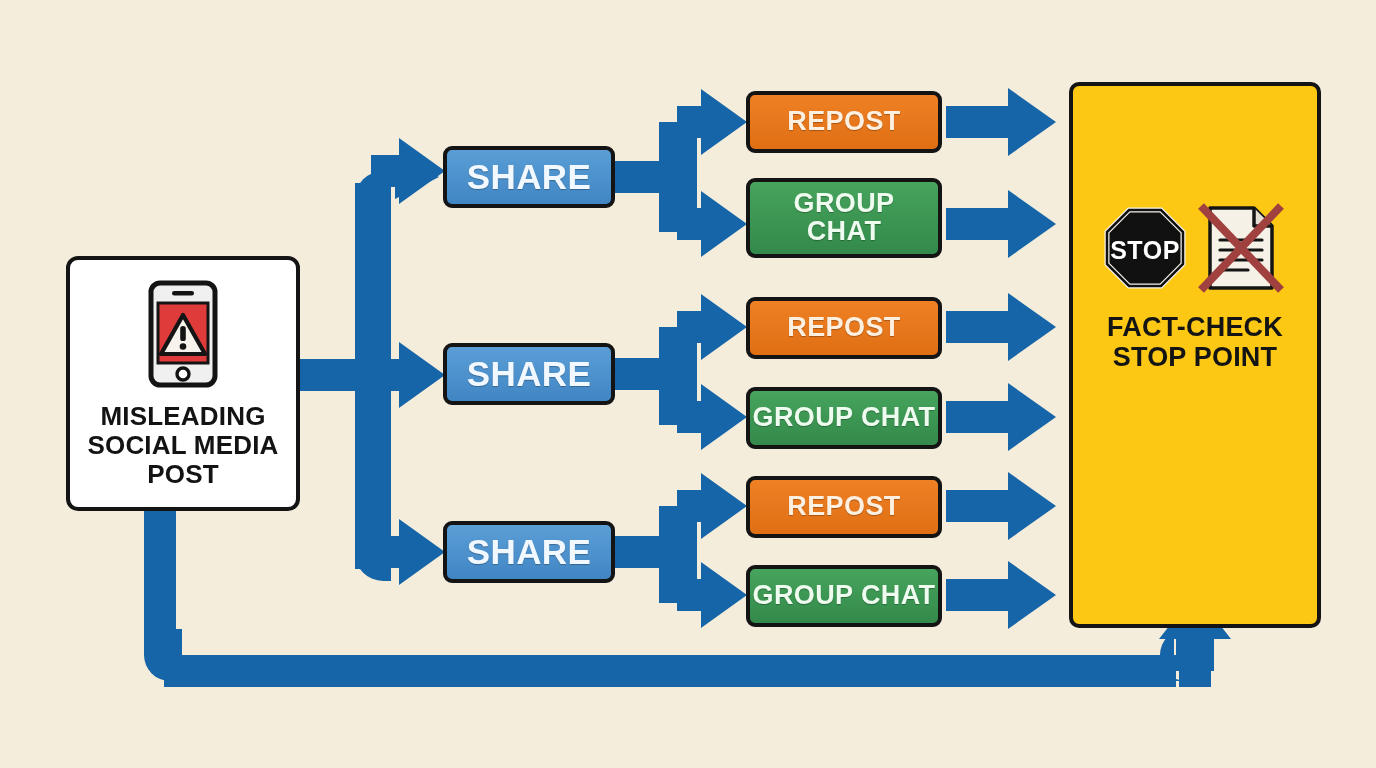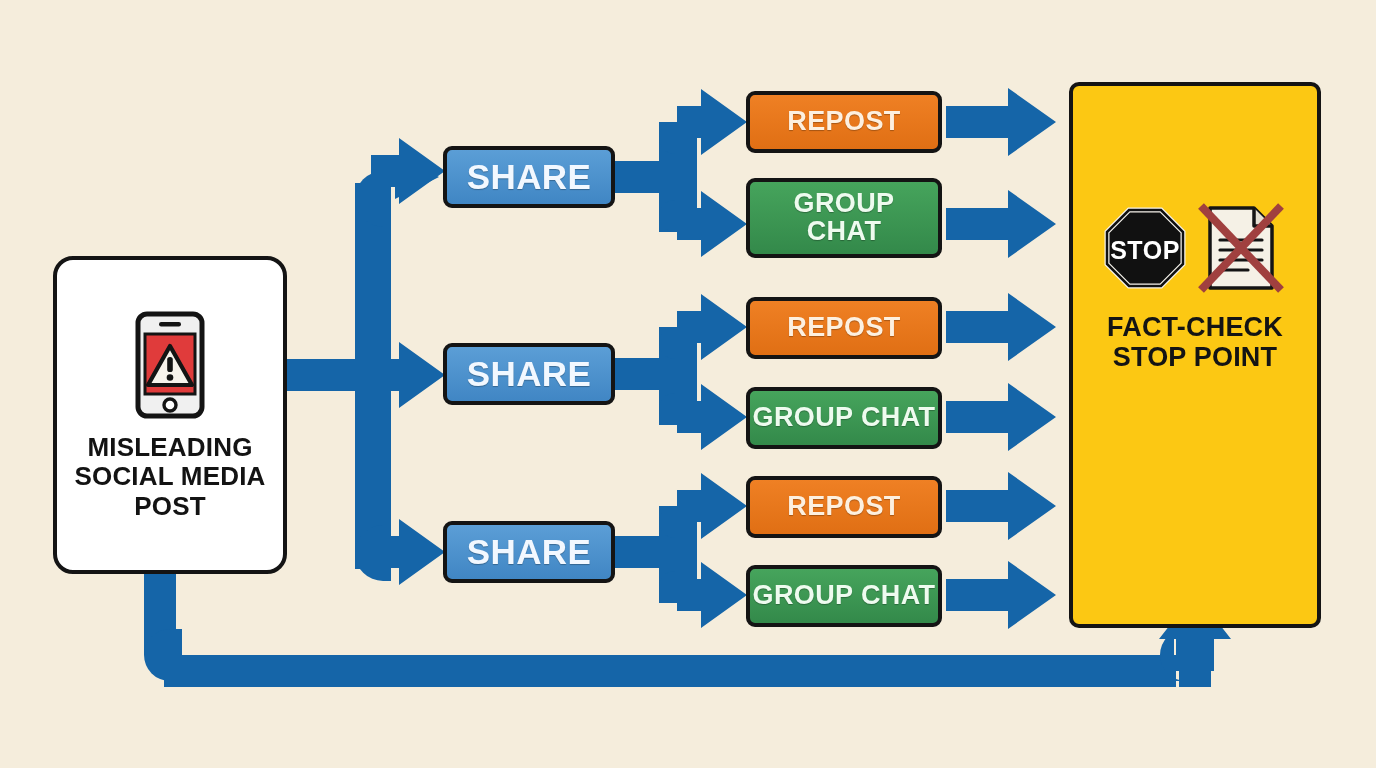--- a/index.html
+++ b/index.html
@@ -177,21 +177,21 @@
     <g fill="#1565a8">
       <rect x="144" y="505" width="32" height="150"></rect>
       <path d="M144,655 a26,26 0 0 0 26,26 h12 v-52 h-12 a26,26 0 0 0 -26,26 z"></path>
       <rect x="164" y="655" width="1012" height="32"></rect>
       <path d="M1160,655 a26,26 0 0 1 26,-26 h-12 v52 h12 a26,26 0 0 1 -26,-26 z"></path>
       <path d="M1179,687 v-48 h-20 l36,-46 36,46 h-20 v48 z" transform="translate(0,0)"></path>
       <path d="M1176,671 v-45 h-20 l39,-44 39,44 h-20 v45 z"></path>
     </g>
   </svg>
 
-  <div class="node source-card" style="left:53px; top:256px; width:234px; height:318px;border-radius:20px;">
+  <div class="node source-card" style="left:66px; top:256px; width:234px; height:255px;">
     <span class="phone-icon">
       <svg width="72" height="108" viewBox="0 0 72 108">
         <rect x="4" y="3" width="64" height="102" rx="9" fill="#f0f0f0" stroke="#141414" stroke-width="5"></rect>
         <rect x="11" y="23" width="50" height="60" fill="#e03b3b" stroke="#141414" stroke-width="3"></rect>
         <rect x="25" y="11" width="22" height="4.5" rx="2.2" fill="#141414"></rect>
         <circle cx="36" cy="94" r="6" fill="#ffffff" stroke="#141414" stroke-width="3.4"></circle>
         <path d="M36 35 L58 74 L14 74 Z" fill="#f7f3ec" stroke="#141414" stroke-width="4.2" stroke-linejoin="round"></path>
         <rect x="33.2" y="46" width="5.6" height="15" rx="2.6" fill="#141414"></rect>
         <circle cx="36" cy="66.5" r="3.3" fill="#141414"></circle>
       </svg>

